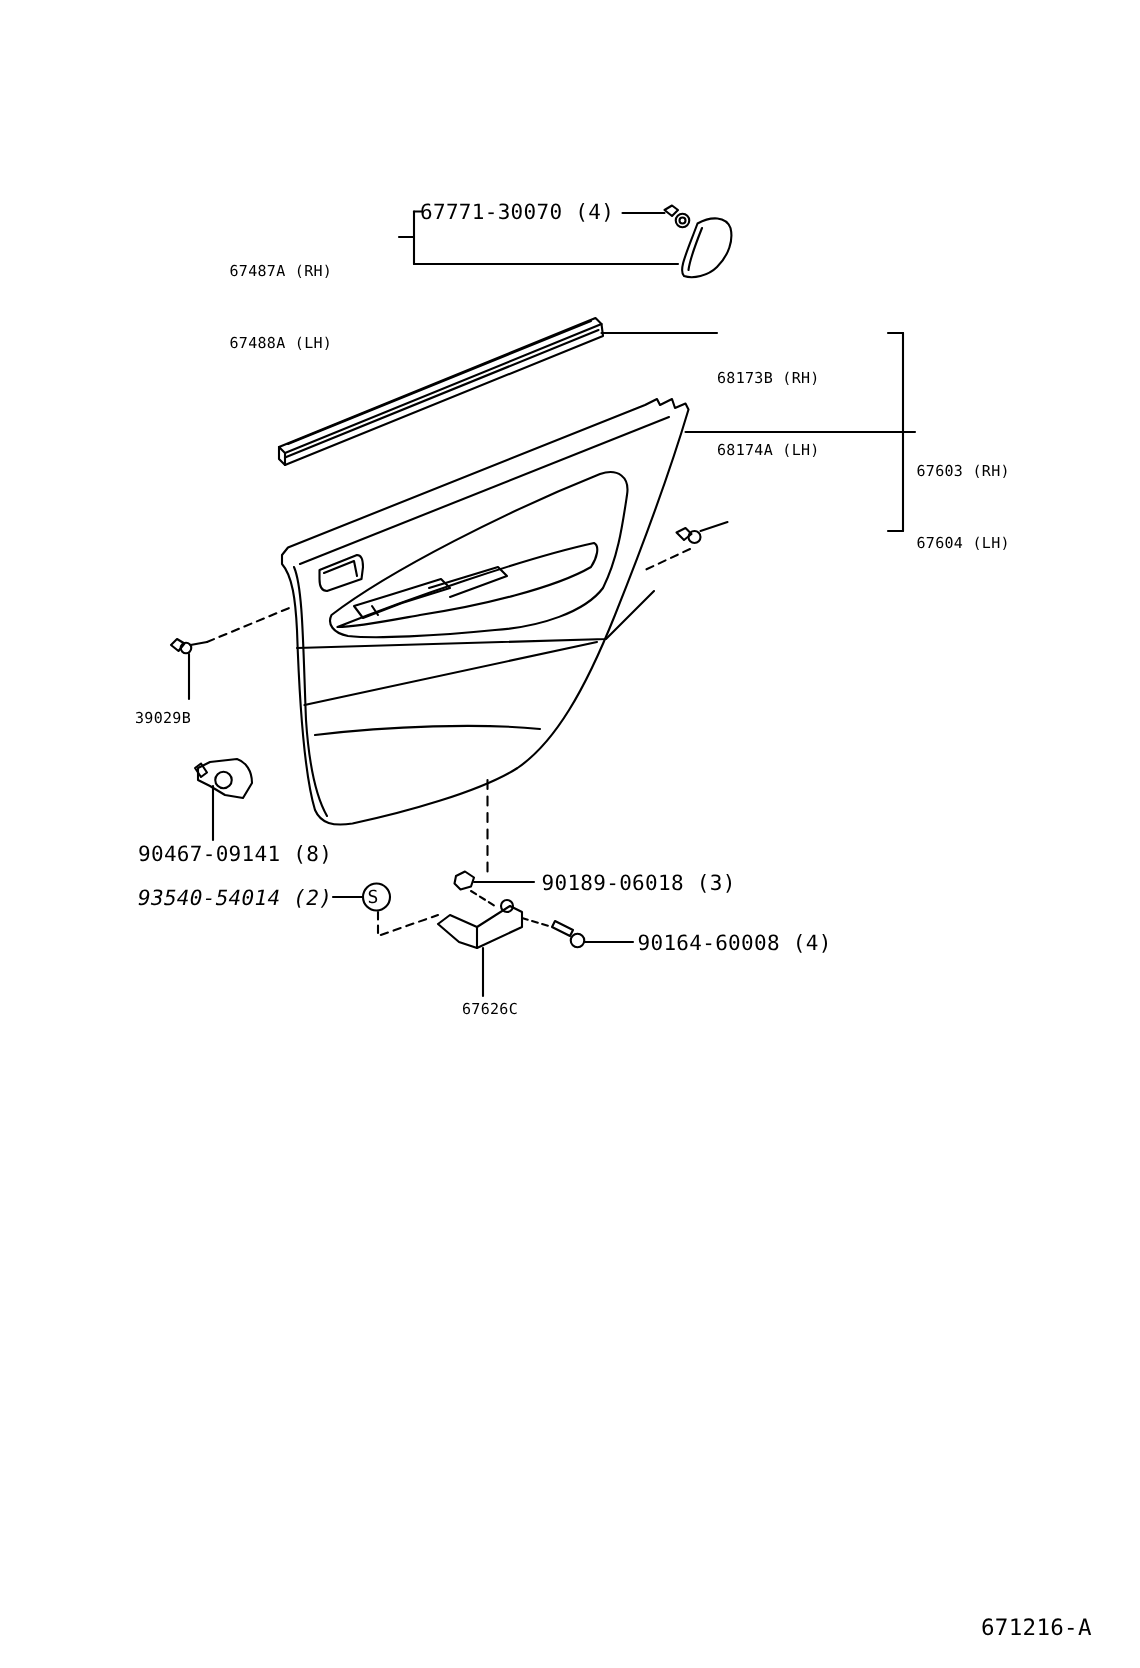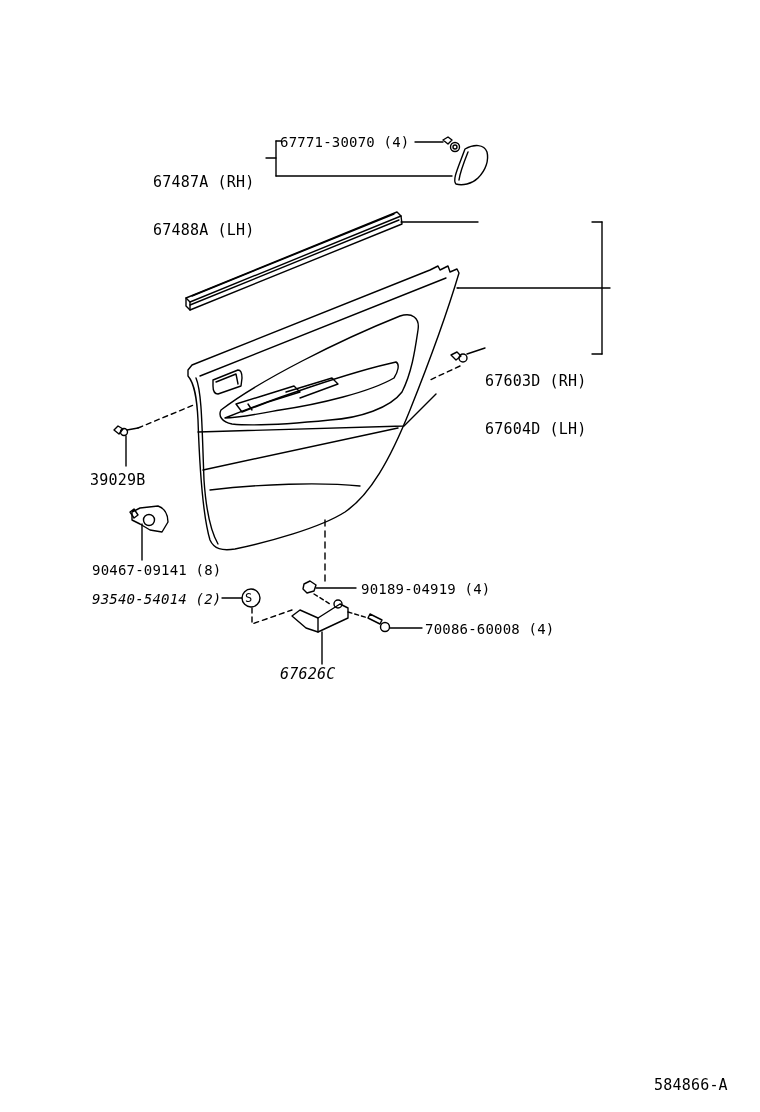--- a/index.html
+++ b/index.html
@@ -2,21 +2,21 @@
 <html><head>
 <meta charset="utf-8">
 <style>
   html, body { margin: 0; padding: 0; background: #ffffff; }
   body { width: 760px; height: 1112px; position: relative; overflow: hidden; }
   .canvas { position: absolute; left: 0; top: 0; width: 760px; height: 1112px; }
   svg.art { position: absolute; left: 0; top: 0; }
   .lbl {
     position: absolute;
     font-family: "DejaVu Sans Mono", "Liberation Mono", monospace;
-    font-size: 15px;
+    font-size: 10px;
     line-height: 16px;
     color: #000;
     white-space: pre;
     letter-spacing: 0.2px;
   }
   .lbl.sm { font-size: 14px; }
   .stack div { white-space: pre; }
   .code { font-size: 15px; }
 </style>
 </head>
@@ -141,35 +141,39 @@
     </g>
   </svg>
 
   <div class="lbl stack" style="left:153px; top:142px;">
     <div>67487A (RH)</div>
     <div>67488A (LH)</div>
   </div>
 
   <div class="lbl sm" style="left:280px; top:134px;">67771-30070 (4)</div>
 
+  <div class="lbl stack" style="left:478px; top:213px;">
+    <div>68173B (RH)</div>
+    <div>68174A (LH)</div>
+  </div>
 
+  <div class="lbl stack" style="left:611px; top:275px;">
+    <div>67603 (RH)</div>
+    <div>67604 (LH)</div>
+  </div>
 
-  <div class="lbl stack" style="left:485px; top:341px;">
-    <div>67603D (RH)</div>
-    <div>67604D (LH)</div>
-  </div>
 
   <div class="lbl" style="left:90px; top:472px;">39029B</div>
 
   <div class="lbl sm" style="left:92px; top:562px;">90467-09141 (8)</div>
 
   <div class="lbl sm" style="left:92px; top:591px;font-style:italic;">93540-54014 (2)</div>
 
   <div class="lbl sm" style="left:245px; top:590px; font-size:12px;">S</div>
 
-  <div class="lbl sm" style="left:361px; top:581px;">90189-04919 (4)</div>
+  <div class="lbl sm" style="left:361px; top:581px;">90189-06018 (3)</div>
 
-  <div class="lbl sm" style="left:425px; top:621px;">70086-60008 (4)</div>
+  <div class="lbl sm" style="left:425px; top:621px;">90164-60008 (4)</div>
 
-  <div class="lbl" style="left:280px; top:666px;font-style:italic;">67626C</div>
+  <div class="lbl" style="left:308px; top:666px;">67626C</div>
 
-  <div class="lbl code" style="left:654px; top:1077px;">584866-A</div>
+  <div class="lbl code" style="left:654px; top:1077px;">671216-A</div>
 </div>
 
 </body></html>

